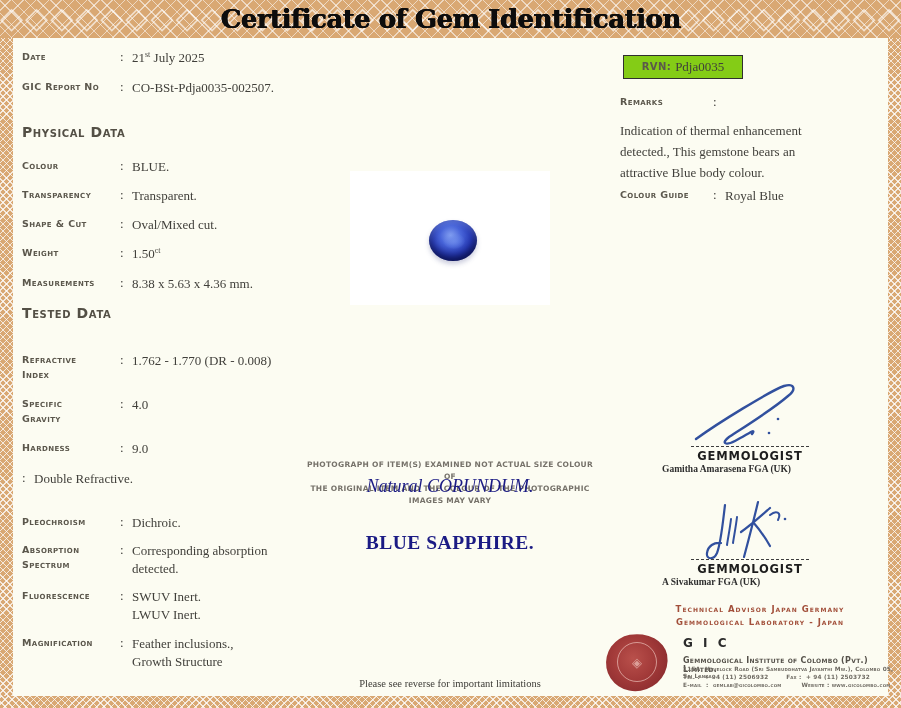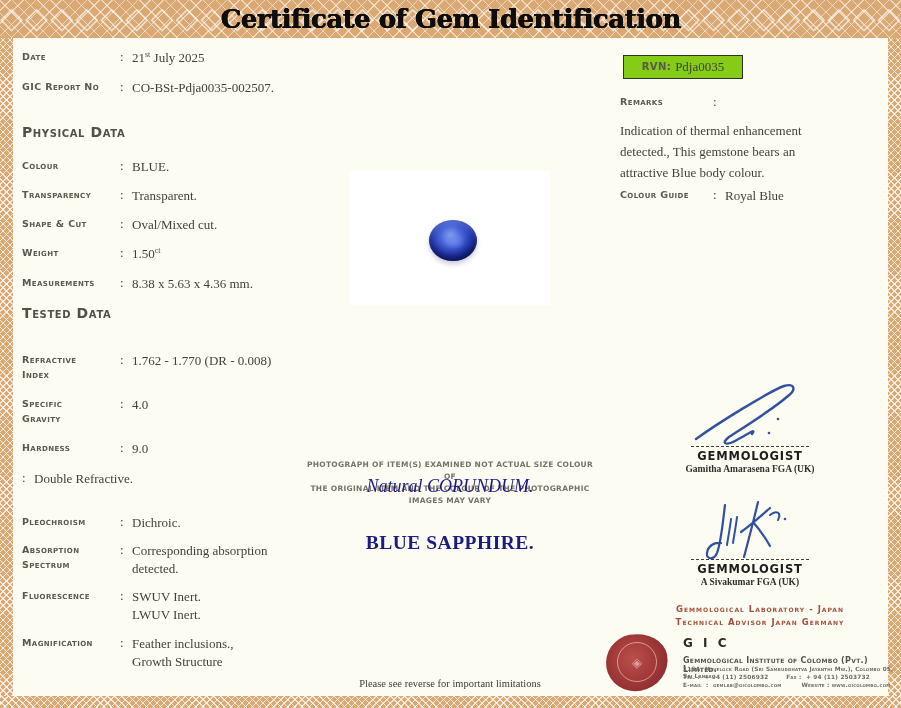--- a/index.html
+++ b/index.html
@@ -113,21 +113,21 @@
 
   
   .sig-svg { position:absolute; }
   .sig-line { position:absolute; width:118px; border-top:1px dashed #3d3d3d; }
   .sig-title {
     position:absolute; width:136px; text-align:center;
     font-family:"DejaVu Sans", sans-serif; font-weight:bold; font-size:11.5px;
     color:#1d1d1d; letter-spacing:0.8px;
   }
   .sig-name {
-    position:absolute; width:176px; text-align:center;
+    position:absolute; width:176px; text-align:left;
     font-family:"Liberation Serif", serif; font-weight:bold; font-size:9.5px; color:#2e2e2e;
   }
   .advisor {
     position:absolute; left:655px; top:603px; width:210px; text-align:center;
     font-family:"DejaVu Sans", sans-serif; font-weight:bold; font-size:8.5px;
     font-variant:small-caps; letter-spacing:1px; color:#a24f3a; line-height:13px;
   }
 
   
   .seal { position:absolute; left:606px; top:634px; width:62px; height:57px; }
@@ -310,22 +310,22 @@
     <path d="M33 22 C32 31 30 41 29 48 M39 20 C38 29 36 39 35 46" fill="none" stroke="#31509e" stroke-width="2" stroke-linecap="round"></path>
     <path d="M60 5 C56 22 50 45 46 60 M43 35 C53 28 64 18 72 11 M55 25 C62 33 68 42 72 49" fill="none" stroke="#31509e" stroke-width="2.2" stroke-linecap="round"></path>
     <path d="M72 18 C78 13 84 15 80 23" fill="none" stroke="#31509e" stroke-width="2" stroke-linecap="round"></path>
     <circle cx="87" cy="22" r="1.3" fill="#31509e"></circle>
   </svg>
   <div class="sig-line" style="left:691px; top:559px"></div>
   <div class="sig-title" style="left:682px; top:562px">GEMMOLOGIST</div>
   <div class="sig-name" style="left:662px; top:577px">A Sivakumar FGA (UK)</div>
 
   <div class="advisor">
+    <div>Technical Advisor Japan Germany</div>
     <div>Gemmological Laboratory - Japan</div>
-    <div>Technical Advisor Japan Germany</div>
   </div>
 
   <div class="seal">
     <div class="seal-blob"></div>
     <div class="seal-ring"></div>
     <div class="seal-emblem">◈</div>
   </div>
   <div class="org-acronym">G I C</div>
   <div class="org-name">Gemmological Institute of Colombo (Pvt.) Limited.</div>
   <div class="org-small" style="top:666px">115A, Havelock Road (Sri Sambuddhatva Jayanthi Mw.), Colombo 05, Sri Lanka.</div>

